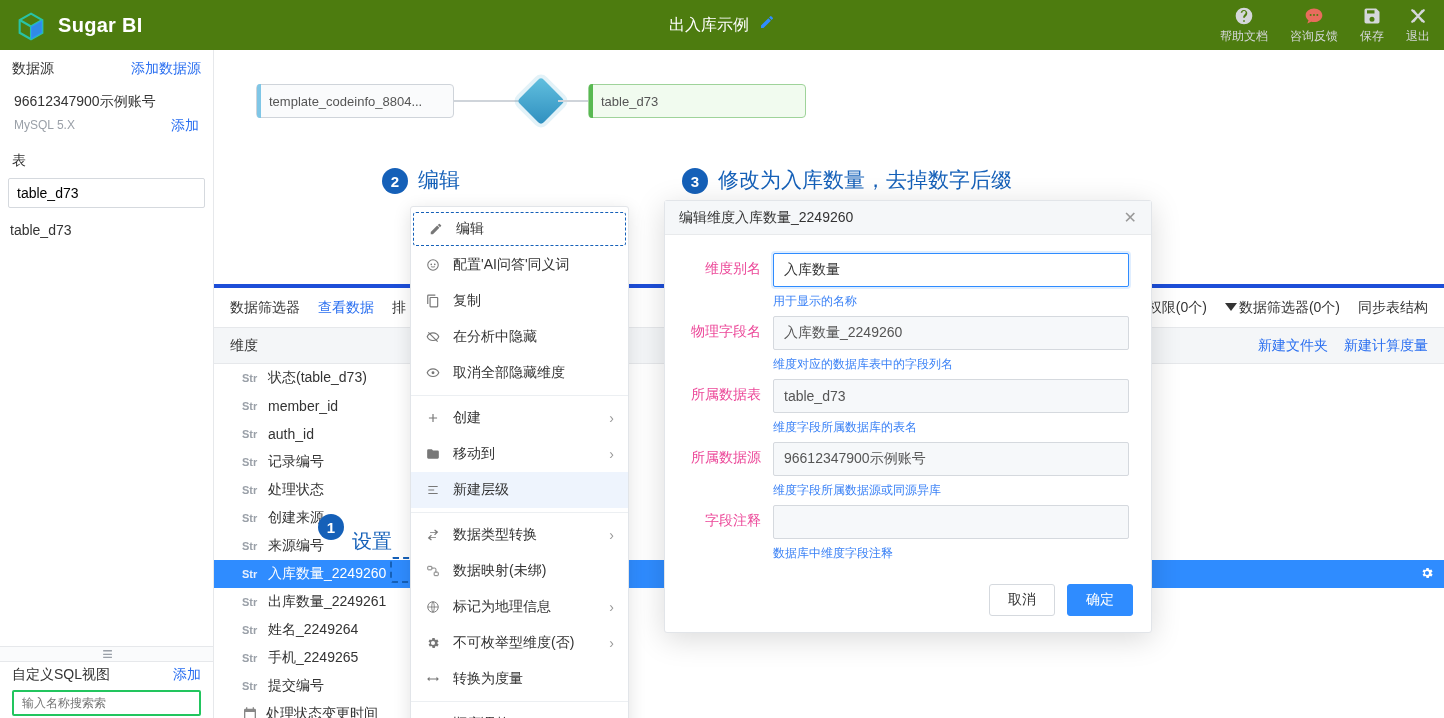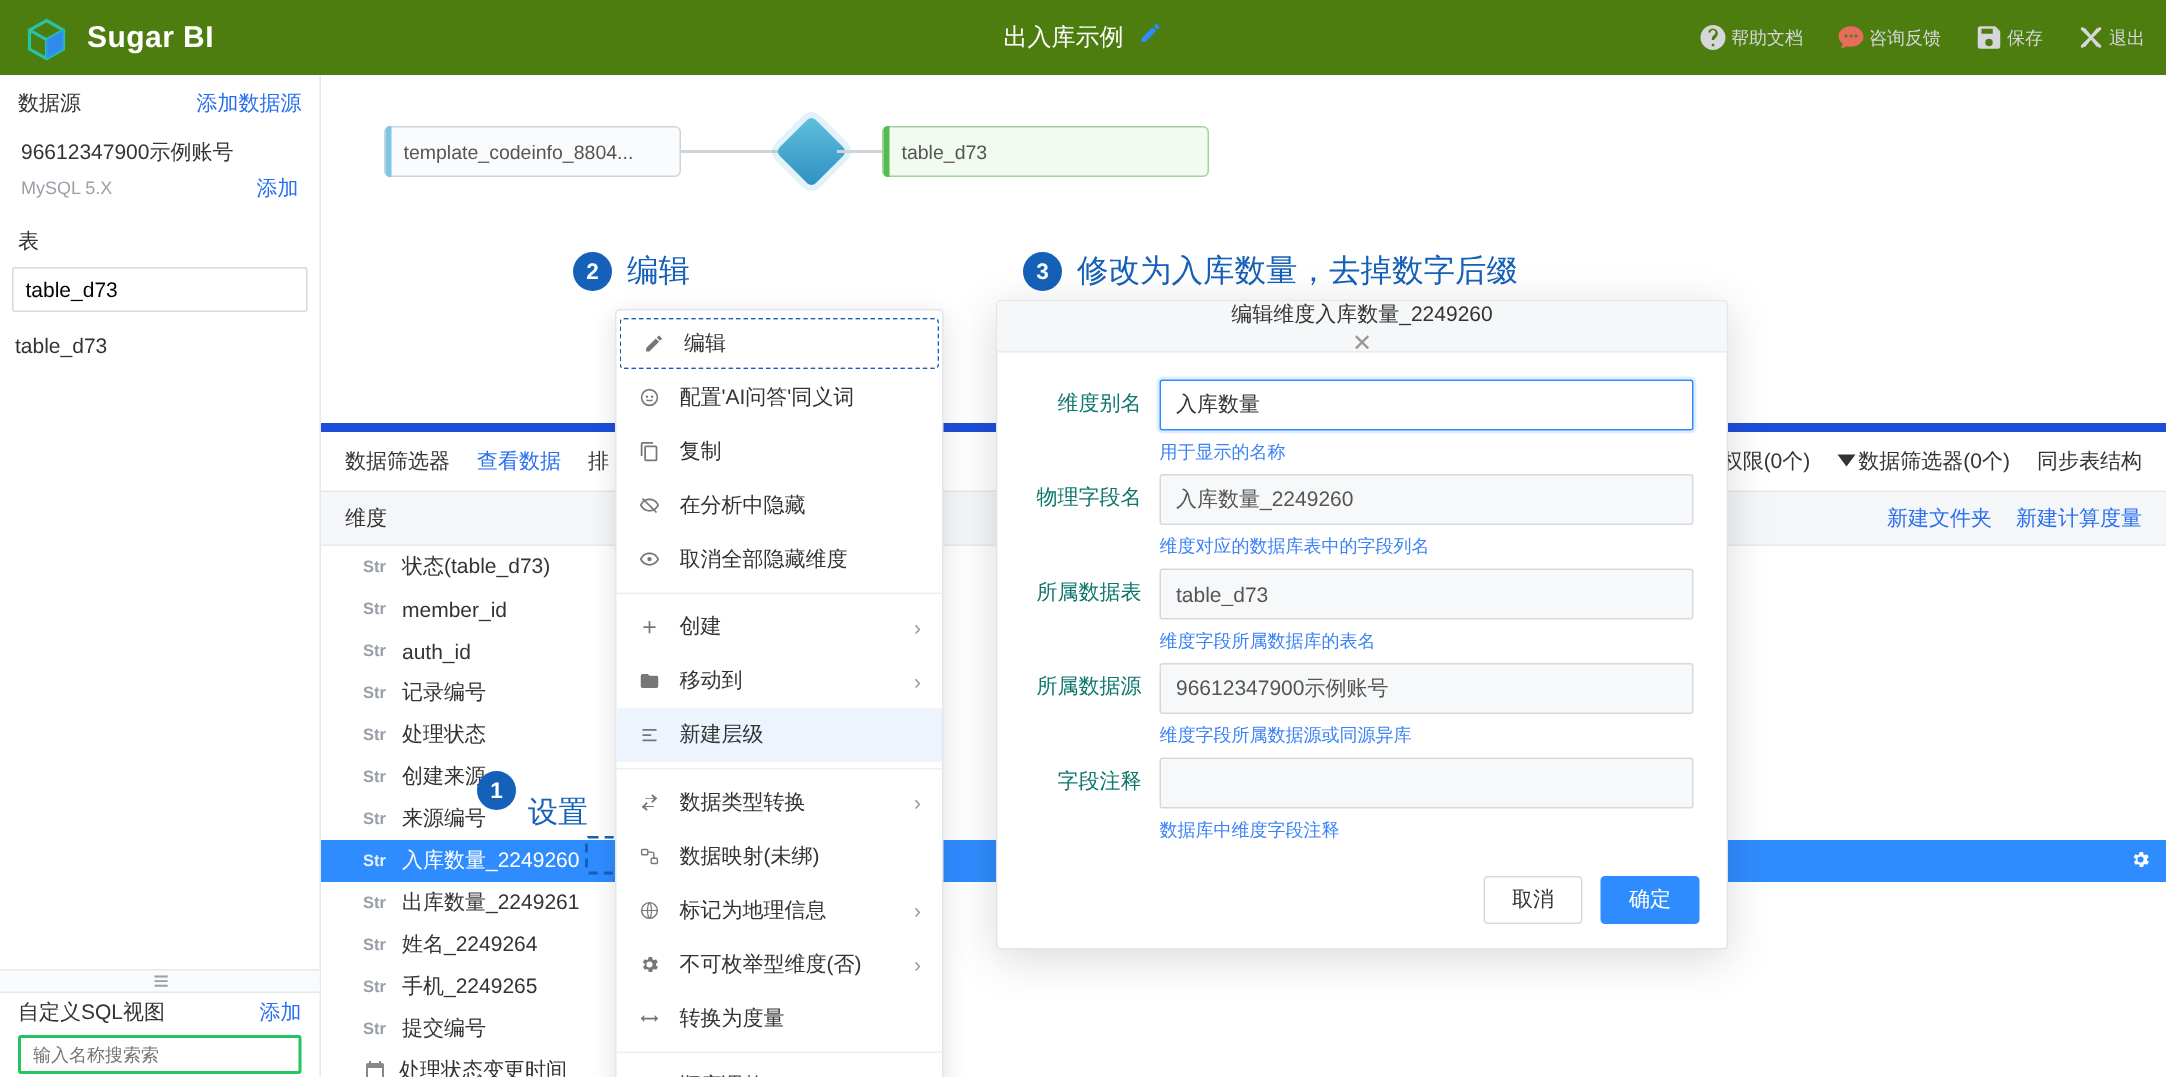--- a/index.html
+++ b/index.html
@@ -6,21 +6,21 @@
   html, body { width: 1444px; height: 718px; font-family: -apple-system, "Helvetica Neue", Arial, sans-serif; font-size: 14px; color: #333; background: #fff; overflow: hidden; }
   
   .topbar { position: absolute; left:0; top:0; right:0; height:50px; background:#4d7c0f; color:#fff; display:flex; align-items:center; padding:0 14px; }
   .logo-wrap { display:flex; align-items:center; gap:10px; }
   .logo-svg { width:34px; height:34px; }
   .brand { font-size:20px; font-weight:600; letter-spacing:0.3px; }
   .topbar .title-center { position:absolute; left:0; right:0; text-align:center; pointer-events:none; }
   .topbar .title-center span { color:#fff; font-size:16px; font-weight:500; }
   .topbar .title-center .edit-ic { color:#2f8cff; margin-left:6px; pointer-events:auto; display:inline-block; }
   .topbar .right-icons { margin-left:auto; display:flex; gap:22px; align-items:flex-end; }
-  .top-act { display:flex; flex-direction:row; align-items:center; gap:2px; color:#d5d7da; cursor:pointer; font-size:12px; }
+  .top-act { display:flex; flex-direction:column; align-items:center; gap:2px; color:#d5d7da; cursor:pointer; font-size:12px; }
   .top-act svg { width:20px; height:20px; fill:#d5d7da; }
   .top-act.red svg { fill:#e86c5d; }
   
   .leftpanel { position:absolute; left:0; top:50px; width:214px; bottom:0; border-right:1px solid #e6e8eb; background:#fff; }
   .lp-head { display:flex; justify-content:space-between; align-items:center; padding:10px 12px 8px; font-size:14px; }
   .lp-head .add { color:#2a6ff0; cursor:pointer; }
   .lp-ds { padding:4px 14px 10px 14px; line-height:22px; }
   .lp-ds .name { color:#333; }
   .lp-ds .type { display:flex; justify-content:space-between; align-items:center; color:#9aa0a8; font-size:12px; margin-top:2px;}
   .lp-ds .type .add2 { color:#2a6ff0; font-size:14px; cursor:pointer;}
@@ -29,21 +29,21 @@
   .lp-input input { width:100%; height:30px; border:1px solid #d5d9de; border-radius:2px; padding:0 8px; font-size:14px; outline:none;}
   .lp-table-item { padding:8px 10px; color:#333; cursor:pointer; }
   .lp-divider-bar { position:absolute; left:0; right:0; bottom:56px; height:16px; background:#fafbfc; border-top:1px solid #e6e8eb; border-bottom:1px solid #e6e8eb; display:flex; align-items:center; justify-content:center; color:#9aa0a8; font-size:18px; letter-spacing:-2px; }
   .lp-bottom { position:absolute; left:0; right:0; bottom:0; height:56px; padding:4px 12px 0;}
   .lp-bottom .row { display:flex; justify-content:space-between; align-items:flex-start; }
   .lp-bottom .row .add { color:#2a6ff0; cursor:pointer; }
   .lp-bottom .srch { margin-top:6px; }
   .lp-bottom .srch input { width:100%; height:26px; border:2px solid #22c55e; border-radius:2px; padding:0 8px; font-size:12px; color:#bbb;}
   
   .main { position:absolute; left:214px; right:0; top:50px; bottom:0; background:#fff; }
-  .canvas-zone { position:relative; height:238px; border-bottom:6px solid #1d4ed8; }
+  .canvas-zone { position:relative; height:238px; border-bottom:4px solid #1d4ed8; }
   .node { position:absolute; height:34px; border:1px solid #cfd4da; border-radius:4px; background:#fafbfc; display:flex; align-items:center; padding:0 10px; font-size:13px; color:#555; }
   .node .bar { width:4px; align-self:stretch; margin:-1px 8px -1px -10px; border-radius:3px 0 0 3px; }
   .node.src .bar { background:#7fc6e6; }
   .node.dst { border-color:#9fd39a; background:#f1fbef; }
   .node.dst .bar { background:#58b951; }
   .flow-line { position:absolute; height:2px; background:#cfd4da; top:50px; }
   .diamond-wrap { position:absolute; width:34px; height:34px; transform:rotate(45deg); background:linear-gradient(135deg,#62c0df,#2f8fbf); border-radius:4px; box-shadow:0 0 0 4px rgba(70,170,210,0.15); }
   
   .co-badge { position:absolute; width:26px; height:26px; border-radius:50%; background:#1560b8; color:#fff; display:flex; align-items:center; justify-content:center; font-weight:600; font-size:15px;}
   .co-text { position:absolute; color:#1560b8; font-size:21px; font-weight:500; }
@@ -75,25 +75,25 @@
   .ctxmenu { position:absolute; width:219px; background:#fff; border:1px solid #e2e5e9; border-radius:3px; box-shadow:0 4px 18px rgba(0,0,0,0.12); padding:4px 0; z-index:50; }
   .ctxmenu .mi { height:36px; display:flex; align-items:center; padding:0 14px; gap:12px; color:#333; cursor:pointer; font-size:14px; position:relative;}
   .ctxmenu .mi.dashed { border:1.5px dashed #1560b8; margin:1px 2px; border-radius:3px; height:34px;}
   .ctxmenu .mi.active { background:#eef4fd; }
   .ctxmenu .mi .ic { width:16px; height:16px; display:flex; align-items:center; justify-content:center; color:#666; }
   .ctxmenu .mi .ic svg { width:14px; height:14px; fill:#777; }
   .ctxmenu hr { border:none; border-top:1px solid #eceff2; margin:4px 0; }
   .ctxmenu .mi .chev { margin-left:auto; color:#999; }
   
   .modal { position:absolute; width:488px; background:#fff; border:1px solid #e2e5e9; border-radius:3px; box-shadow:0 6px 30px rgba(0,0,0,0.15); z-index:60; }
-  .modal .mhead { height:34px; background:#f5f7f9; border-bottom:1px solid #e8eaec; display:flex; align-items:center; justify-content:space-between; padding:0 14px; font-size:14px; color:#333;flex-direction:column;}
+  .modal .mhead { height:34px; background:#f5f7f9; border-bottom:1px solid #e8eaec; display:flex; align-items:center; justify-content:space-between; padding:0 14px; font-size:14px; color:#333;}
   .modal .mhead .close { color:#999; cursor:pointer; font-size:16px;}
   .modal .mbody { padding:18px 22px 6px; }
   .modal .fld { display:flex; align-items:flex-start; margin-bottom:6px; }
-  .modal .fld .lbl { width:86px; text-align:right; padding-right:12px; padding-top:7px; color:#0f766e; font-size:14px;}
+  .modal .fld .lbl { width:86px; text-align:right; padding-right:12px; padding-top:7px; color:#ec4899; font-size:14px;}
   .modal .fld .ctrl { flex:1; }
   .modal .fld input[type=text] { width:100%; height:34px; border:1px solid #d5d9de; border-radius:2px; padding:0 10px; font-size:14px; outline:none; color:#333;}
   .modal .fld input.focus { border-color:#2f8cff; box-shadow:0 0 0 2px rgba(47,140,255,0.15);}
   .modal .fld input[readonly] { background:#f6f8fa; color:#555; }
   .modal .fld .hint { font-size:12px; color:#3b82f6; margin-top:6px; }
   .modal .mfoot { display:flex; justify-content:flex-end; gap:12px; padding:10px 18px 16px; }
   .btn { height:32px; padding:0 18px; border-radius:3px; border:1px solid #d5d9de; background:#fff; color:#333; font-size:14px; cursor:pointer; display:flex; align-items:center;}
   .btn.primary { background:#2f8cff; border-color:#2f8cff; color:#fff; }
 </style>
 </head>

